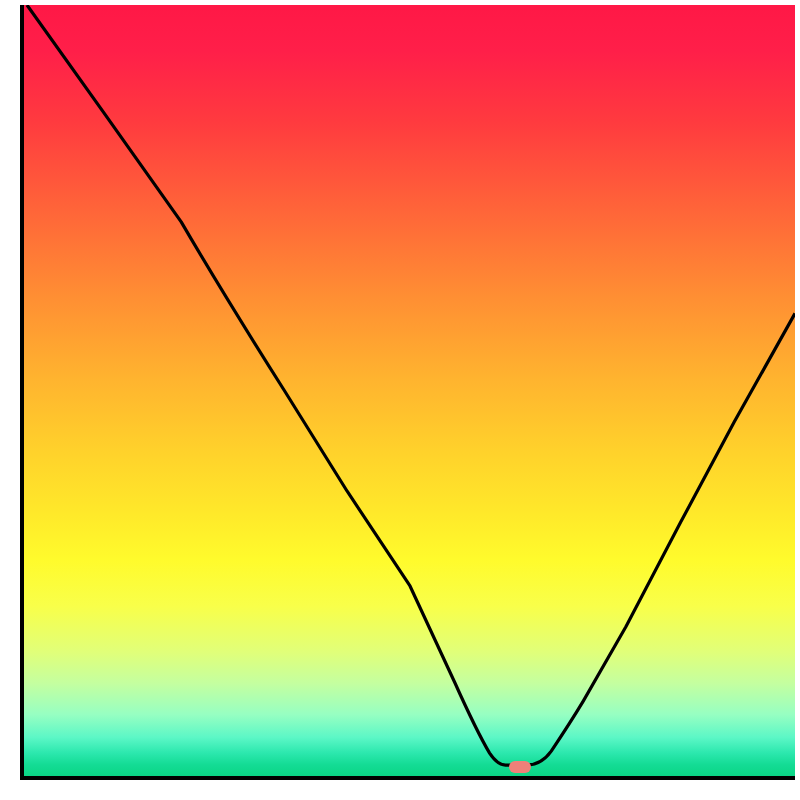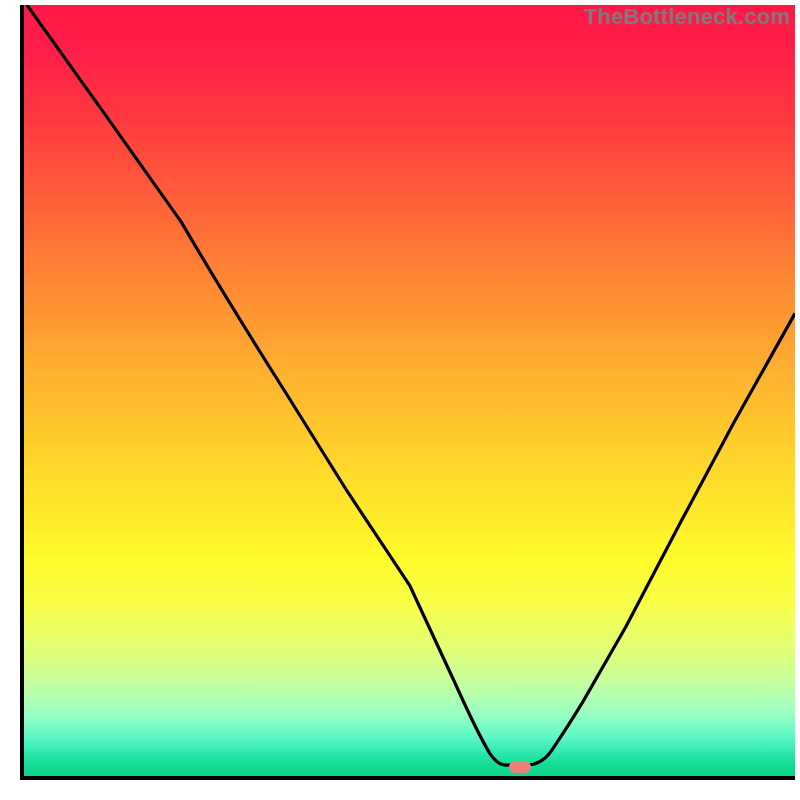--- a/index.html
+++ b/index.html
@@ -91,14 +91,13 @@
            L 505 764
            Q 520 764 530 750
            Q 550 720 562 700
            L 605 625
            L 660 520
            L 714 419
            L 775 310"></path>
     </svg>
     <div class="marker" style="left: 485px; top: 755.825px;"></div>
   </div>
-  <div class="watermark">TheBottleneck.com</div>
 </div>
 
 </body></html>

